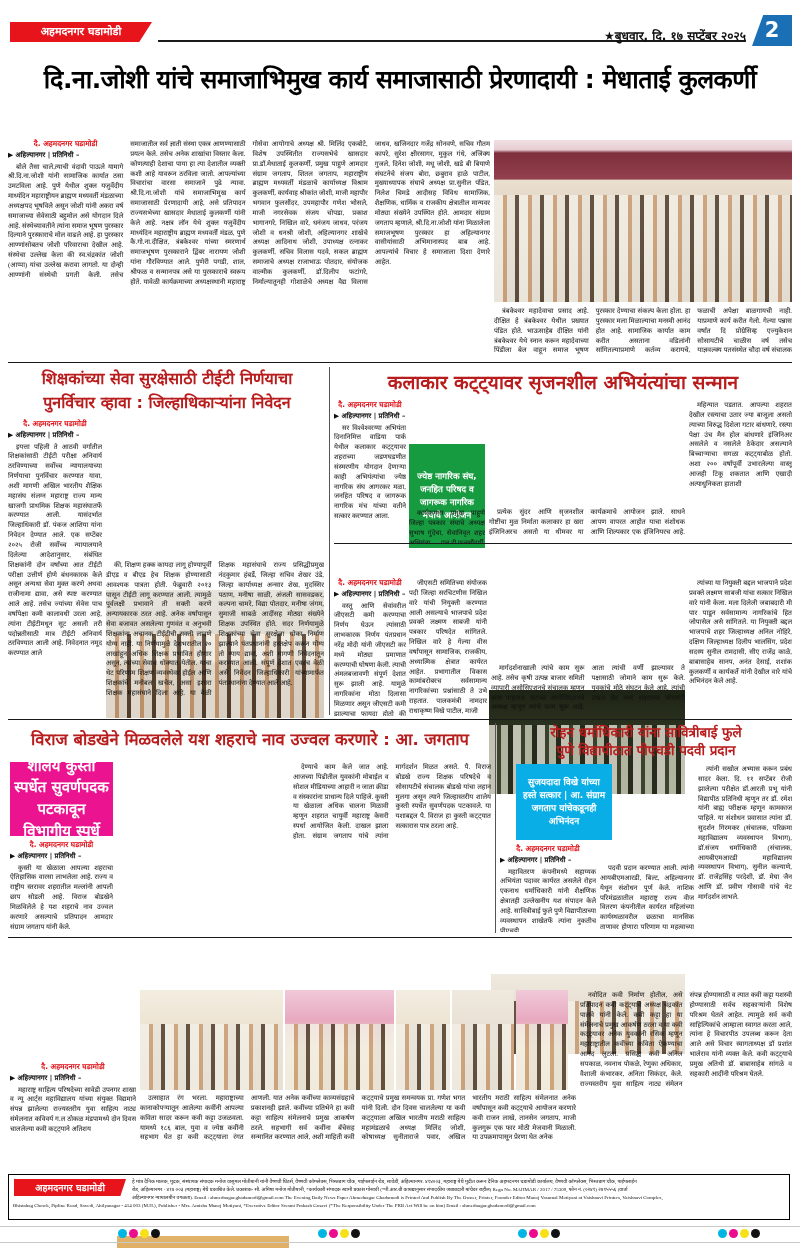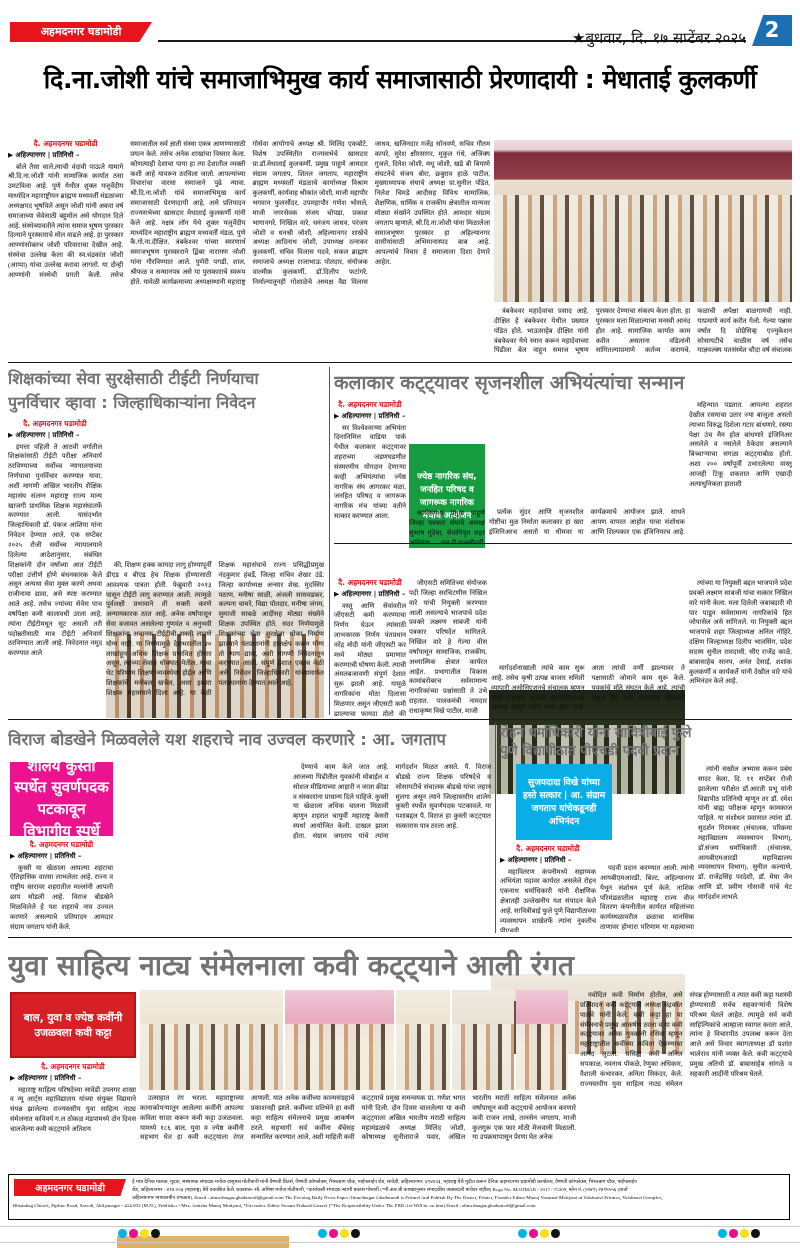--- a/index.html
+++ b/index.html
@@ -4,30 +4,30 @@
 <style>
   html,body{margin:0;padding:0;background:#888;}
   #page{position:relative;width:800px;height:1248px;margin:0 auto;background:#fff;
         font-family:"Liberation Serif",serif;color:#111;overflow:hidden;}
   .abs{position:absolute;overflow:hidden;}
   
   .masthead{background:#e8141c;color:#fff;font-family:"DejaVu Sans",sans-serif;font-weight:bold;
             font-size:11px;line-height:20px;text-align:center;
             clip-path:polygon(0 0,100% 0,91% 100%,0 100%);}
   .hdr-rule{height:2px;background:#1a1a1a;}
-  .hdr-date{font-family:"DejaVu Sans",sans-serif;font-weight:normal;font-size:15px;color:#111;}
+  .hdr-date{font-family:"DejaVu Sans",sans-serif;font-weight:bold;font-size:12px;color:#111;}
   .pagenum{background:#1b6fb5;color:#fff;font-family:"DejaVu Sans",sans-serif;font-weight:bold;
            font-size:21px;text-align:center;line-height:31px;
            clip-path:polygon(28% 0,100% 0,100% 100%,0 100%);}
   
   .h-main{font-family:"DejaVu Sans",sans-serif;font-weight:900;font-size:25px;letter-spacing:-0.5px;
           text-align:center;white-space:nowrap;color:#000;}
   .kicker{background:#d6161e;color:#fff;font-family:"DejaVu Sans",sans-serif;font-weight:bold;
           font-size:12.5px;text-align:center;line-height:22px;white-space:nowrap;}
-  .h2{font-family:"DejaVu Sans",sans-serif;font-weight:900;color:#737373;}
+  .h2{font-family:"DejaVu Sans",sans-serif;font-weight:900;text-align:center;color:#b91c1c;}
   
   .body-txt{font-size:6.8px;line-height:1.45;text-align:justify;}
   .body-txt p{margin:0;text-indent:8px;}
   .cols4{column-count:4;column-gap:7px;}
   .cols3{column-count:3;column-gap:7px;}
   .cols2{column-count:2;column-gap:7px;}
   .dl-paper{color:#e11118;font-weight:bold;font-family:"DejaVu Sans",sans-serif;
             font-size:7.4px;text-align:center;margin-bottom:1px;}
   .dl-place{font-weight:bold;font-family:"DejaVu Sans",sans-serif;font-size:6.8px;margin-bottom:1px;}
   
@@ -165,22 +165,20 @@
 
   <div class="abs body-txt" style="left:600px;top:863px;width:94px;height:69px">
     <p>पदवी प्रदान करण्यात आली. त्यांनी आयबीएमआरडी, बिल्ट, अहिल्यानगर येथून संशोधन पूर्ण केले. नाशिक परिमंडळातील महाराष्ट्र राज्य वीज वितरण कंपनीतील कार्यरत महिलांच्या कार्यस्थळावरील छळाचा मानसिक ताणावर होणारा परिणाम या महत्वाच्या विषयावर</p>
   </div>
   <div class="abs body-txt" style="left:698px;top:764px;width:94px;height:168px">
     <p>त्यांनी सखोल अभ्यास करून प्रबंध सादर केला. दि. ११ सप्टेंबर रोजी झालेल्या परीक्षेत डॉ.आरती प्रभू यांनी विद्यापीठ प्रतिनिधी म्हणून तर डॉ. रमेश यांनी बाह्य परीक्षक म्हणून कामकाज पाहिले. या संशोधन प्रवासात त्यांना डॉ. सुदर्शन गिरमकर (संचालक, परिक्रमा महाविद्यालय व्यवस्थापन विभाग), डॉ.संजय धर्माधिकारी (संचालक, आयबीएमआरडी महाविद्यालय व्यवस्थापन विभाग), सुनील कल्याणे, डॉ. राजेंद्रसिंह परदेशी, डॉ. मेघा जैन आणि डॉ. प्रवीण गोसावी यांचे थेट मार्गदर्शन लाभले.</p>
   </div>
 
   <div class="hr" style="left:8px;top:937px;width:784px"></div>
 
-  <div class="abs h2" style="left:8px;top:942px;width:784px;height:48px;font-size:28px;line-height:48px;white-space:nowrap">युवा साहित्य नाट्य संमेलनाला कवी कट्ट्याने आली रंगत</div>
-  <div class="abs cbox redbox" style="left:10px;top:992px;width:126px;height:66px;font-size:10.5px;line-height:1.4">बाल, युवा व ज्येष्ठ कवींनी उजळवला कवी कट्टा</div>
   <div class="abs body-txt" style="left:10px;top:1062px;width:126px;height:100px">
     <div class="dl-paper">दै. अहमदनगर घडामोडी</div>
     <div class="dl-place">▶ अहिल्यानगर | प्रतिनिधी –</div>
     <p>महाराष्ट्र साहित्य परिषदेच्या सावेडी उपनगर शाखा व न्यू आर्ट्स महाविद्यालय यांच्या संयुक्त विद्यमाने संपन्न झालेल्या राज्यस्तरीय युवा साहित्य नाट्य संमेलनात कविवर्य ग.ल ठोकळ मंडपामध्ये दोन दिवस चाललेल्या कवी कट्ट्याने अतिशय</p>
   </div>
   <div class="abs" style="left:140px;top:990px;width:436px;height:100px;display:flex;gap:2px">
     <div class="photo ph-tent" style="width:143px;height:100px"></div>
     <div class="photo ph-banner" style="width:109px;height:100px"></div>
     <div class="photo ph-tent" style="width:54px;height:100px"></div>
     <div class="photo ph-meet" style="width:62px;height:100px"></div>

